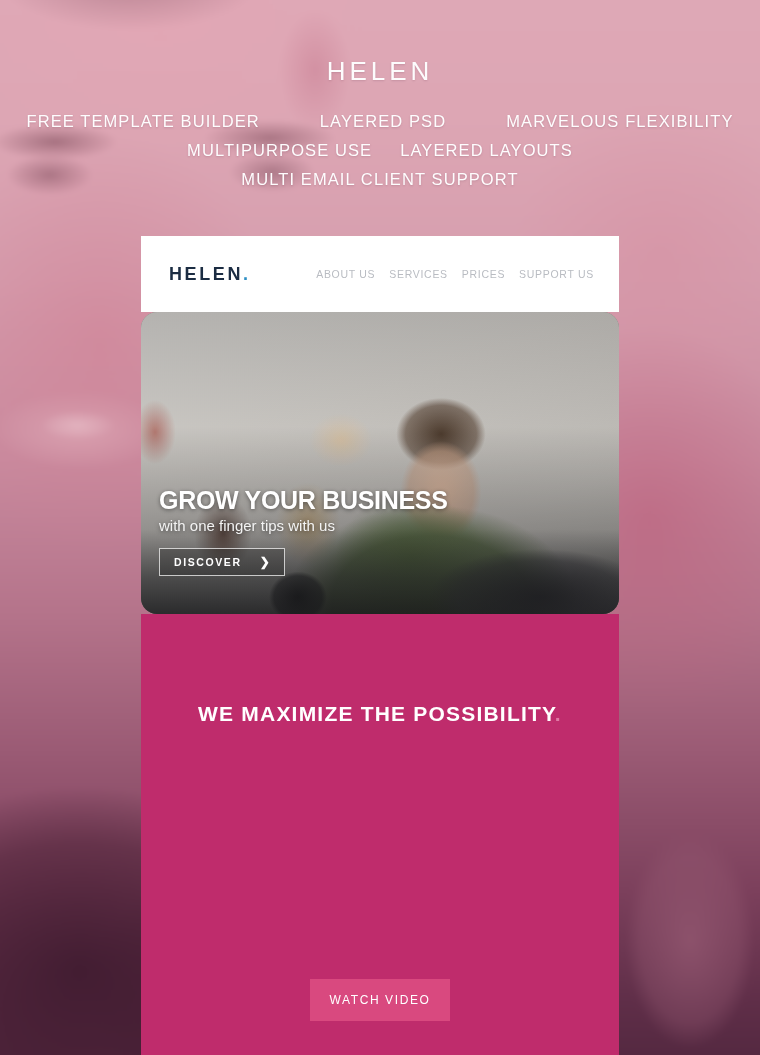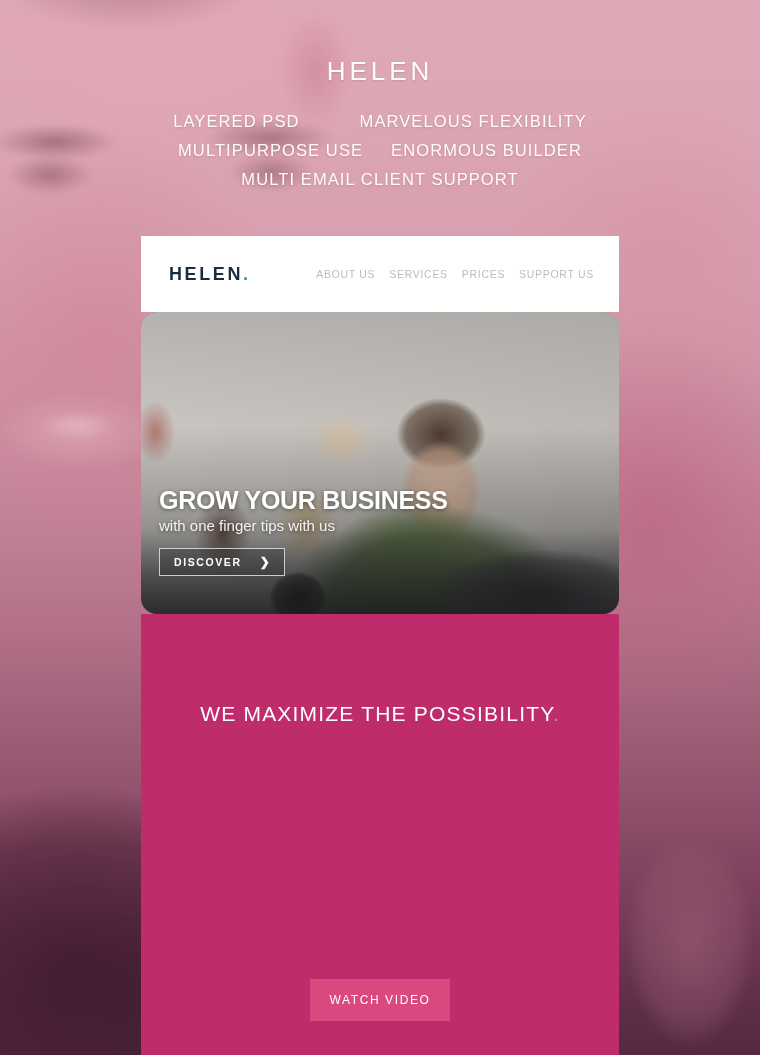--- a/index.html
+++ b/index.html
@@ -227,21 +227,21 @@
   .promo {
     background: #bf2c6c;
     height: 441px;
     text-align: center;
     position: relative;
   }
 
   .promo-title {
     padding-top: 88px;
     font-size: 21px;
-    font-weight: normal;
+    font-weight: bold;
     letter-spacing: 1.2px;
     color: #ffffff;
   }
   .promo-title .dot { color: #e07aa5; }
 
   .promo-text {
     margin: 20px auto 0;
     width: 438px;
     font-size: 12.4px;
     font-weight: bold;
@@ -272,26 +272,27 @@
 
 <div id="page">
 
   <div class="bg-photo"></div>
 
   <div class="top-band">
     <div class="top-title">HELEN</div>
 
     <div class="feature-rows">
       <div class="feature-row">
+        <span class="feature-item">FREE TEMPLATE BUILDER</span>
         <span class="feature-item">LAYERED PSD</span>
         <span class="feature-item">MARVELOUS FLEXIBILITY</span>
       </div>
       <div class="feature-row gap-2">
         <span class="feature-item">MULTIPURPOSE USE</span>
-        <span class="feature-item">ENORMOUS BUILDER</span>
+        <span class="feature-item">LAYERED LAYOUTS</span>
       </div>
       <div class="feature-row">
         <span class="feature-item">MULTI EMAIL CLIENT SUPPORT</span>
       </div>
     </div>
   </div>
 
   <div class="template">
 
     <div class="navbar">

